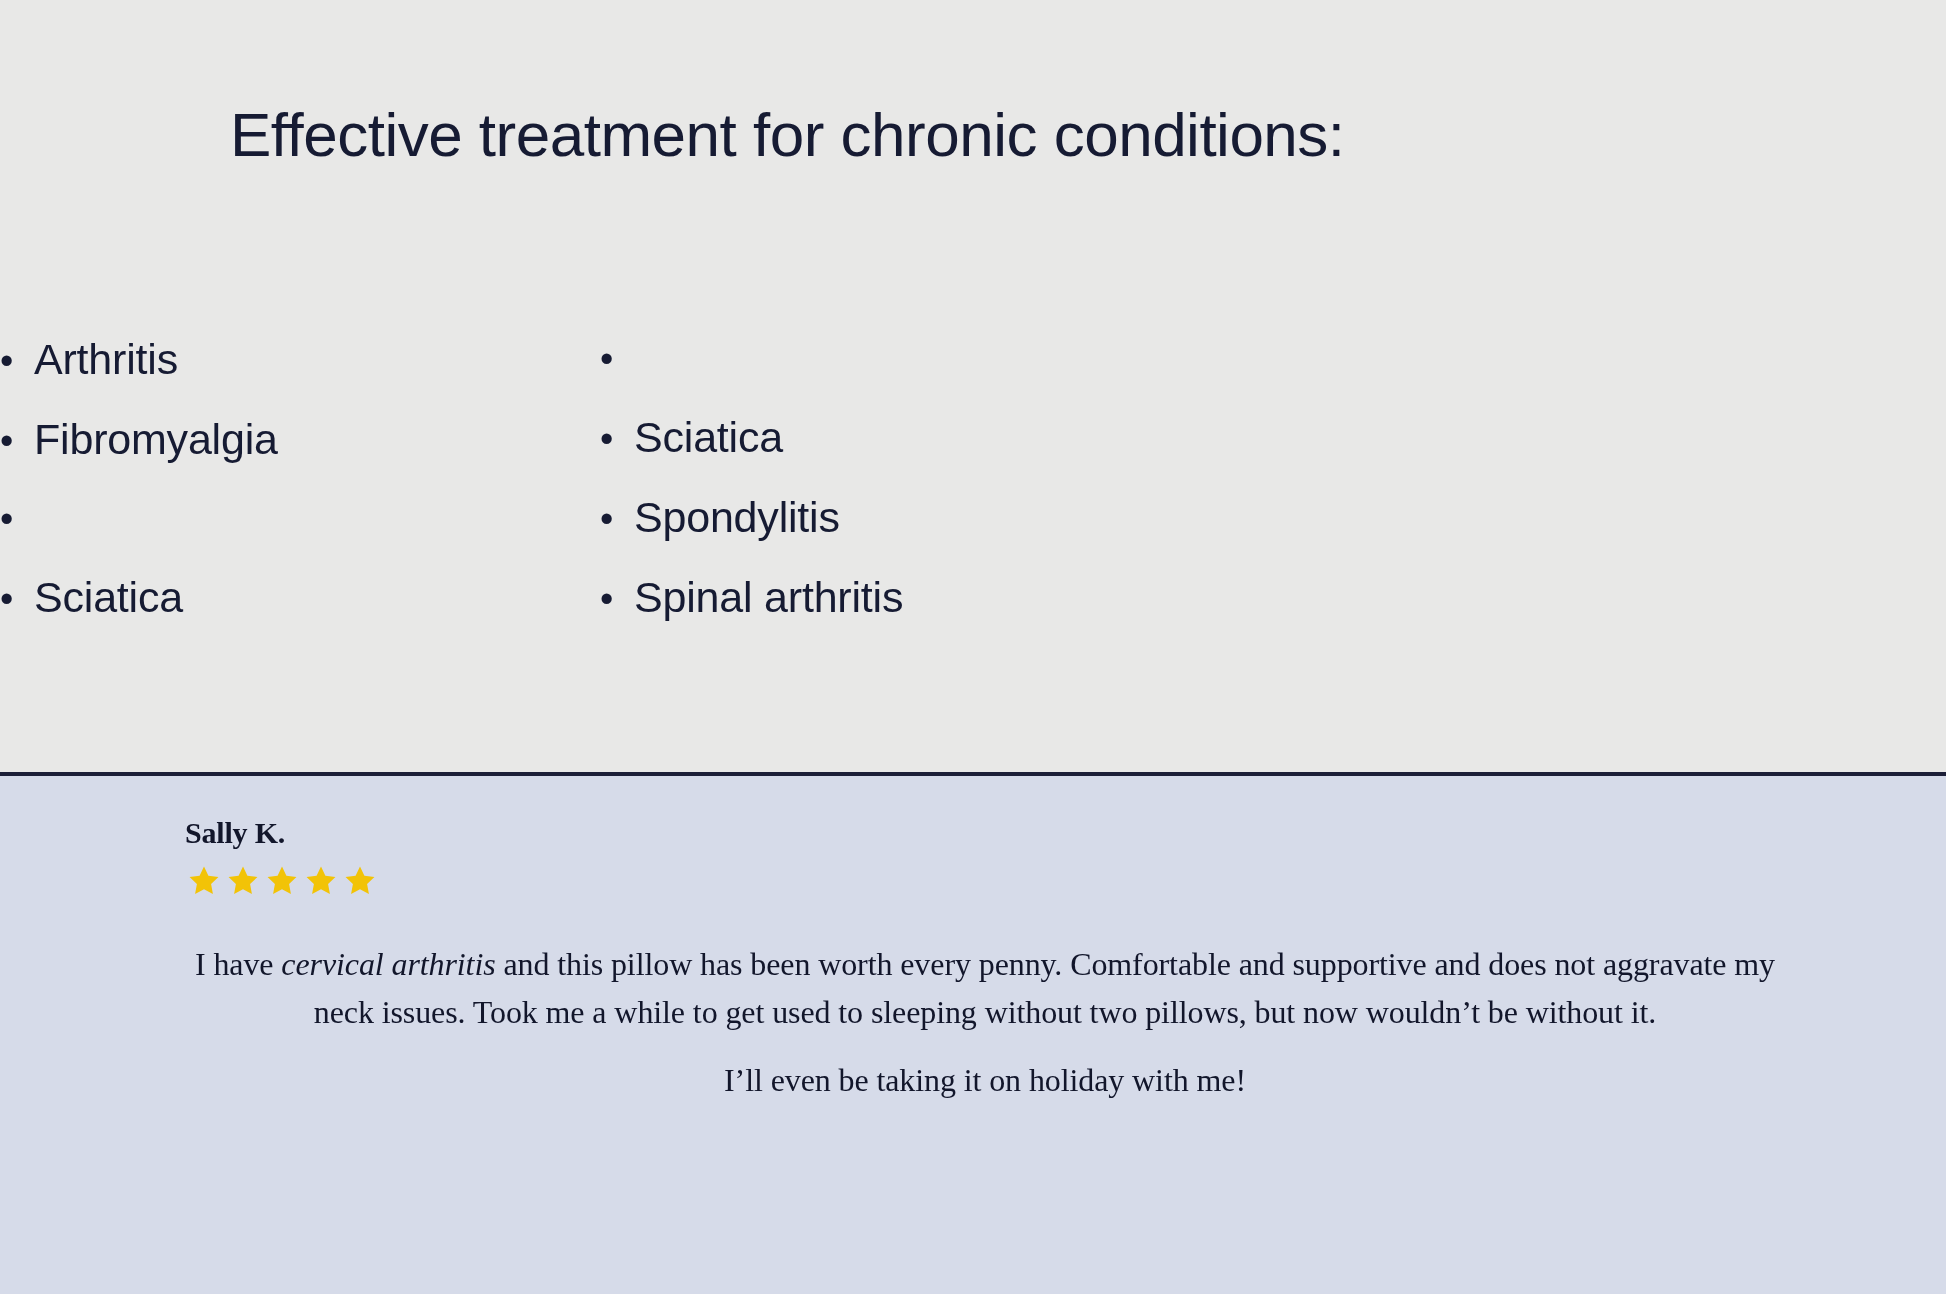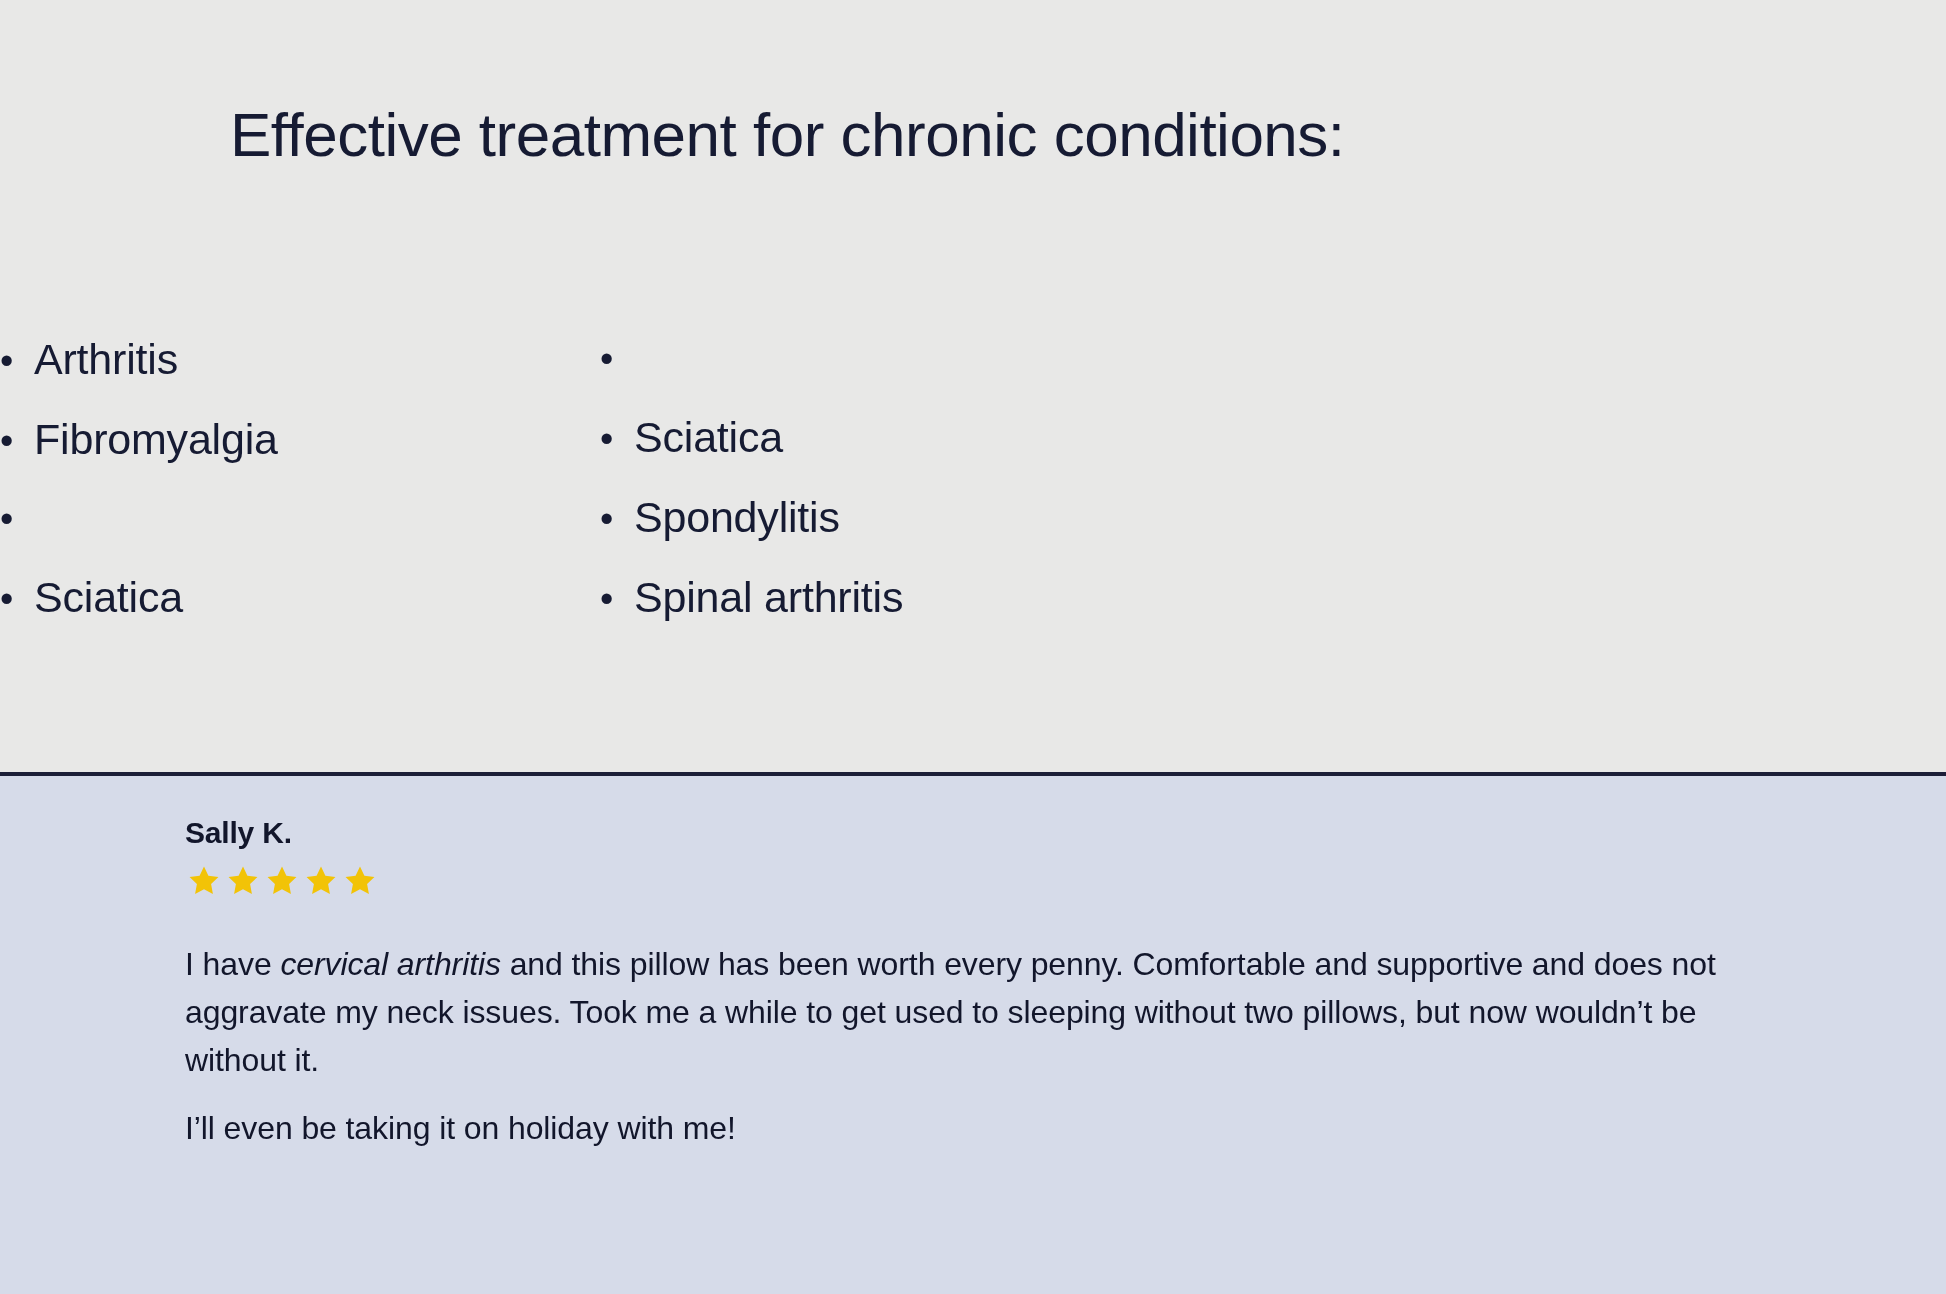--- a/index.html
+++ b/index.html
@@ -117,20 +117,21 @@
     line-height: 48px;
     color: #12162b;
     letter-spacing: -0.1px;
     max-width: 1600px;
   }
   .review-body em {
     font-style: italic;
   }
   .review-paragraph {
     margin: 0;
+    text-align: center;
   }
   .review-paragraph + .review-paragraph {
     margin-top: 20px;
   }
 </style>
 </head>
 <body style="background: rgb(232, 232, 231);">
 
 <div class="page">
 
@@ -173,21 +174,21 @@
           <span class="bullet-dot">•</span>
           <span class="condition-label">Spinal arthritis</span>
         </li>
       </ul>
 
     </div>
   </section>
 
   <div class="section-divider" style="background: rgb(28, 31, 56);"></div>
 
-  <section class="review-panel" style="background: rgb(214, 219, 233);">
+  <section class="review-panel" style="background: rgb(214, 219, 233); font-family: Liberation Serif, serif;">
     <div class="review-inner">
 
       <div class="review-author">Sally K.</div>
 
       <div class="star-rating" id="star-rating">
 
       <span>
             <svg class="star-icon" viewBox="0 0 24 24" aria-hidden="true">
               <path fill="#f2c307" d="M12 1.8l3.1 6.45 7.1 .95 -5.2 4.95 1.3 7.05 -6.3 -3.4 -6.3 3.4 1.3 -7.05 -5.2 -4.95 7.1 -.95z"></path>
             </svg>

